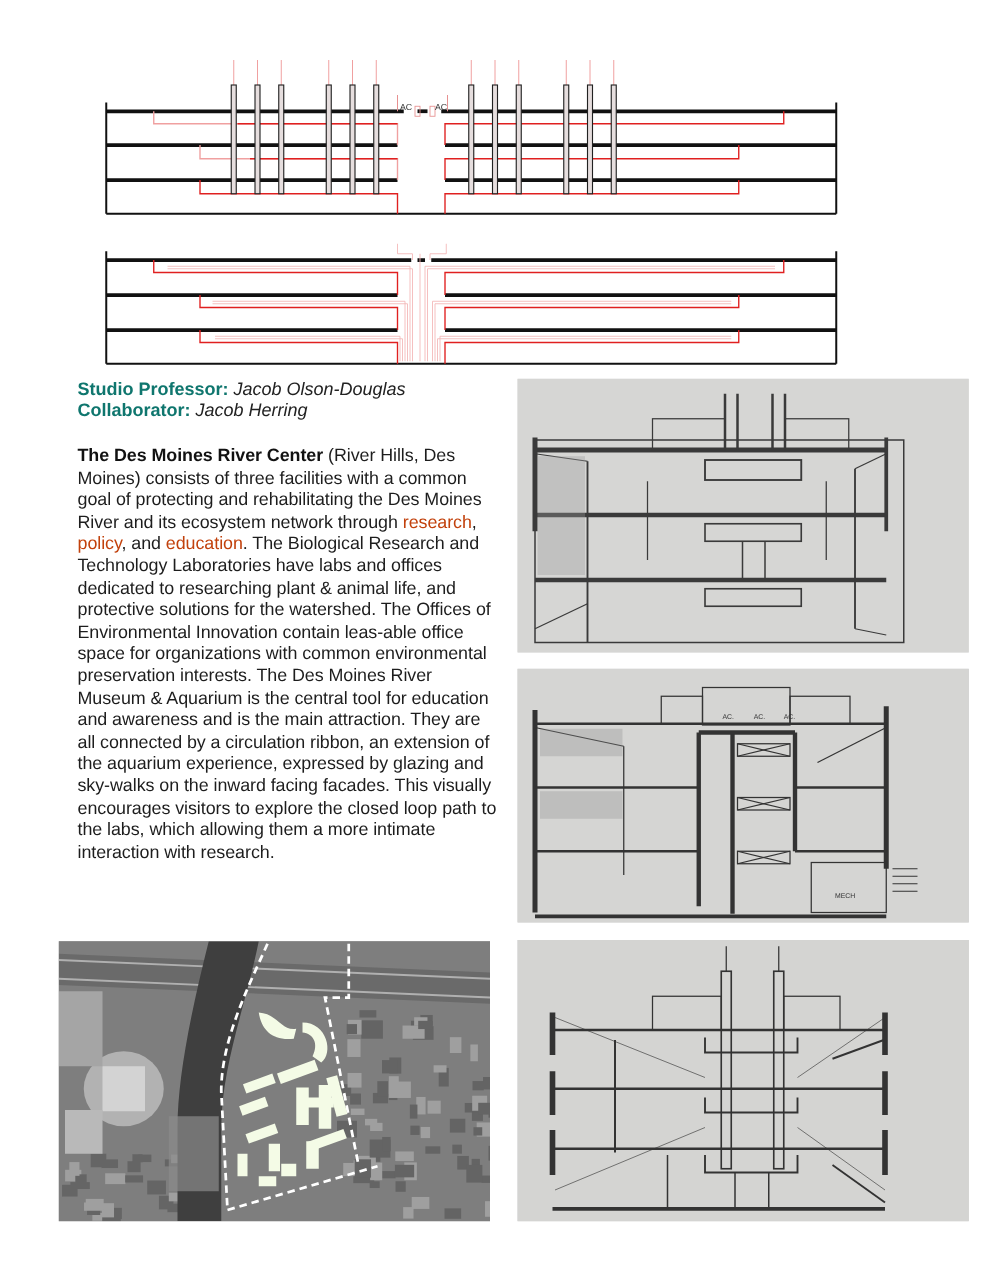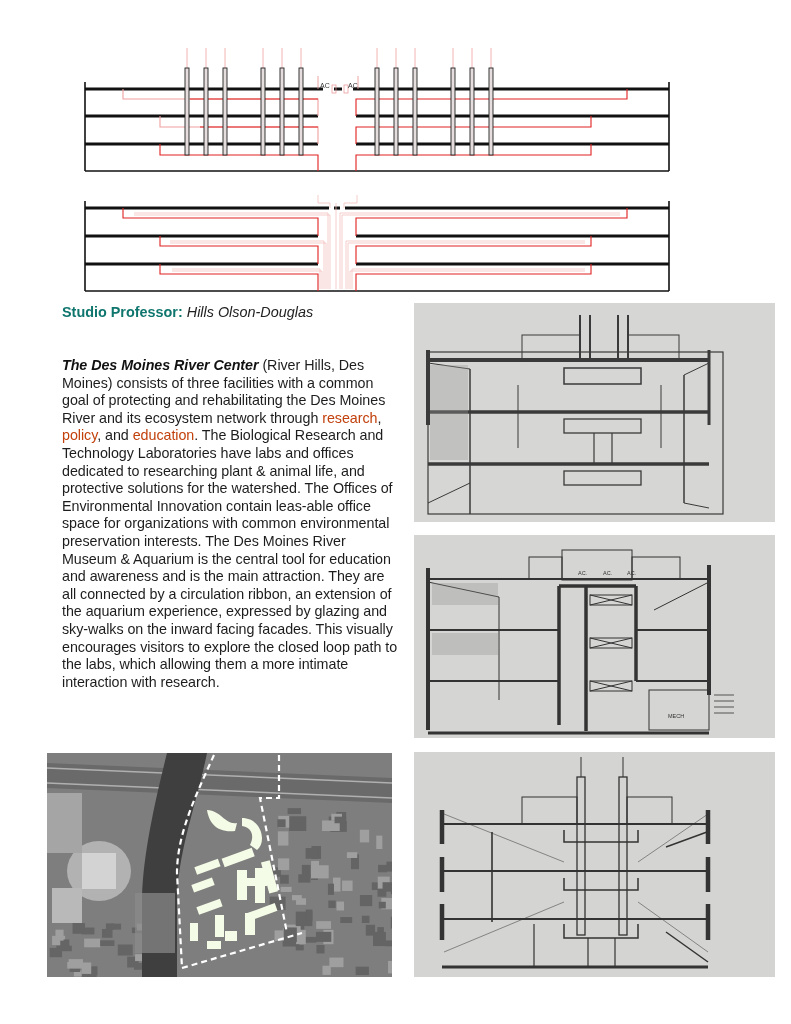--- a/index.html
+++ b/index.html
@@ -3,21 +3,21 @@
 <meta charset="utf-8">
 <style>
   html,body{margin:0;padding:0;background:#ffffff;}
   body{width:791px;height:1024px;position:relative;overflow:hidden;font-family:"Liberation Sans",sans-serif;color:#1a1a1a;}
   .abs{position:absolute;}
   svg{display:block;}
   #credits{left:62px;top:304px;width:340px;font-size:14.4px;line-height:17px;}
   #credits .lbl{font-weight:bold;color:#0f766e;}
   #credits .val{font-style:italic;color:#222;}
   #body-text{left:62px;top:357px;width:336px;font-size:14.3px;line-height:17.6px;color:#1d1d1d;letter-spacing:-0.05px;}
-  #body-text .title{font-weight:bold;font-style:italic;color:#111;}
+  #body-text .title{font-weight:bold;color:#111;}
   #body-text .kw{color:#c2410c;font-weight:400;}
   .photo{background:#c9c9c9;}
 </style>
 </head>
 <body>
 
 <div class="abs" style="left:80px;top:40px;">
 <svg id="sec1" width="640" height="140" viewBox="0 0 640 140">
 
   <line x1="5" y1="42" x2="5" y2="131" stroke="#111" stroke-width="1.6"></line>
@@ -119,21 +119,22 @@
     <polyline points="505,84 272,84 272,104"></polyline>
     <polyline points="505,86 270,86 270,104"></polyline>
     <polyline points="238,10 238,18 250,18 250,23"></polyline>
     <polyline points="277,10 277,18 264,18 264,23"></polyline>
     <line x1="256" y1="18" x2="256" y2="104"></line>
   </g>
 </svg>
 </div>
 
 <div id="credits" class="abs">
-  <div><span class="lbl">Studio Professor:</span> <span class="val">Hills Olson-Douglas</span></div>
+  <div><span class="lbl">Studio Professor:</span> <span class="val">Jacob Olson-Douglas</span></div>
+  <div><span class="lbl">Collaborator:</span> <span class="val">Jacob Herring</span></div>
 </div>
 
 <div id="body-text" class="abs"><span class="title">The Des Moines River Center</span><span> (River Hills, Des Moines) consists of three facilities with a common goal of protecting and rehabilitating the Des Moines River and its ecosystem network through </span><span class="kw">research</span><span>, </span><span class="kw">policy</span><span>, and </span><span class="kw">education</span><span>. The Biological Research and Technology Laboratories have labs and offices dedicated to researching plant &amp; animal life, and protective solutions for the watershed. The Offices of Environmental Innovation contain leas-able office space for organizations with common environmental preservation interests. The Des Moines River Museum &amp; Aquarium is the central tool for education and awareness and is the main attraction. They are all connected by a circulation ribbon, an extension of the aquarium experience, expressed by glazing and sky-walks on the inward facing facades. This visually encourages visitors to explore the closed loop path to the labs, which allowing them a more intimate interaction with research.</span></div>
 
 <div class="abs photo" style="left:414px;top:303px;width:361px;height:219px;background:#d3d3d1;">
 <svg width="361" height="219" viewBox="0 0 361 219">
   <rect width="361" height="219" fill="#d6d6d4"></rect>
   <g stroke="#3a3a3a" fill="none">
     <rect x="14" y="49" width="295" height="162" stroke-width="1.2"></rect>
     <line x1="14" y1="57" x2="295" y2="57" stroke-width="4"></line>

